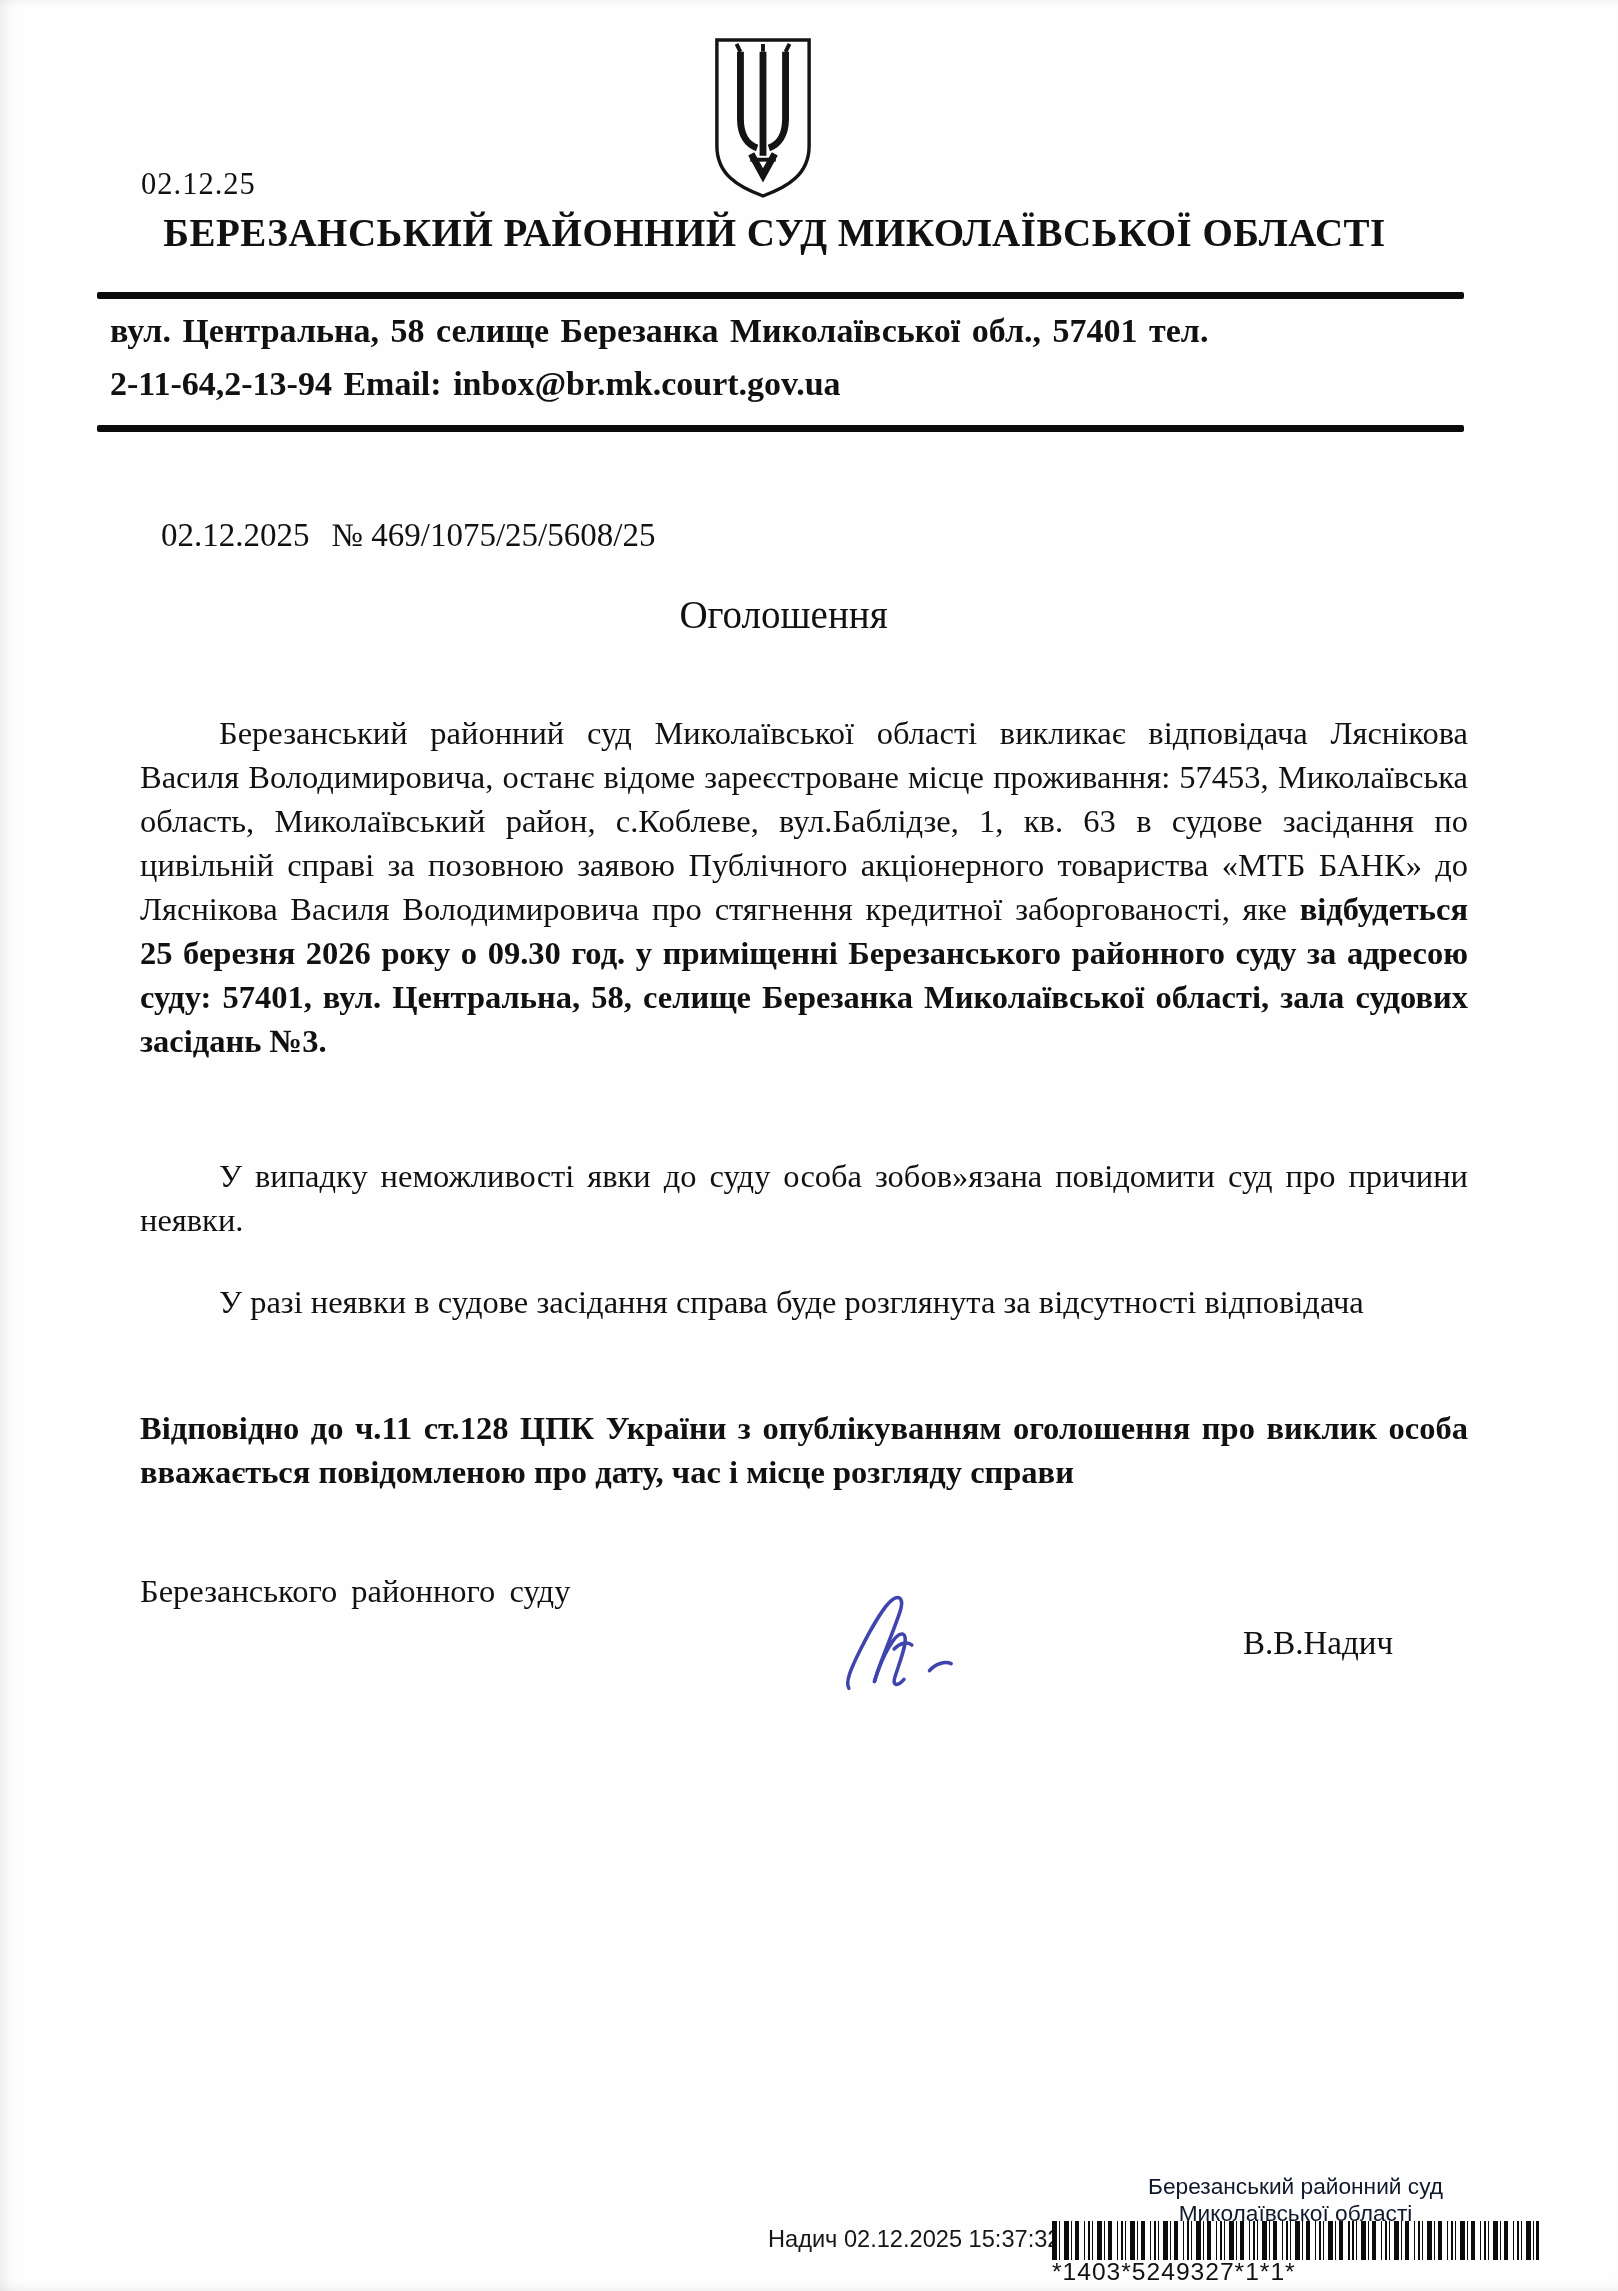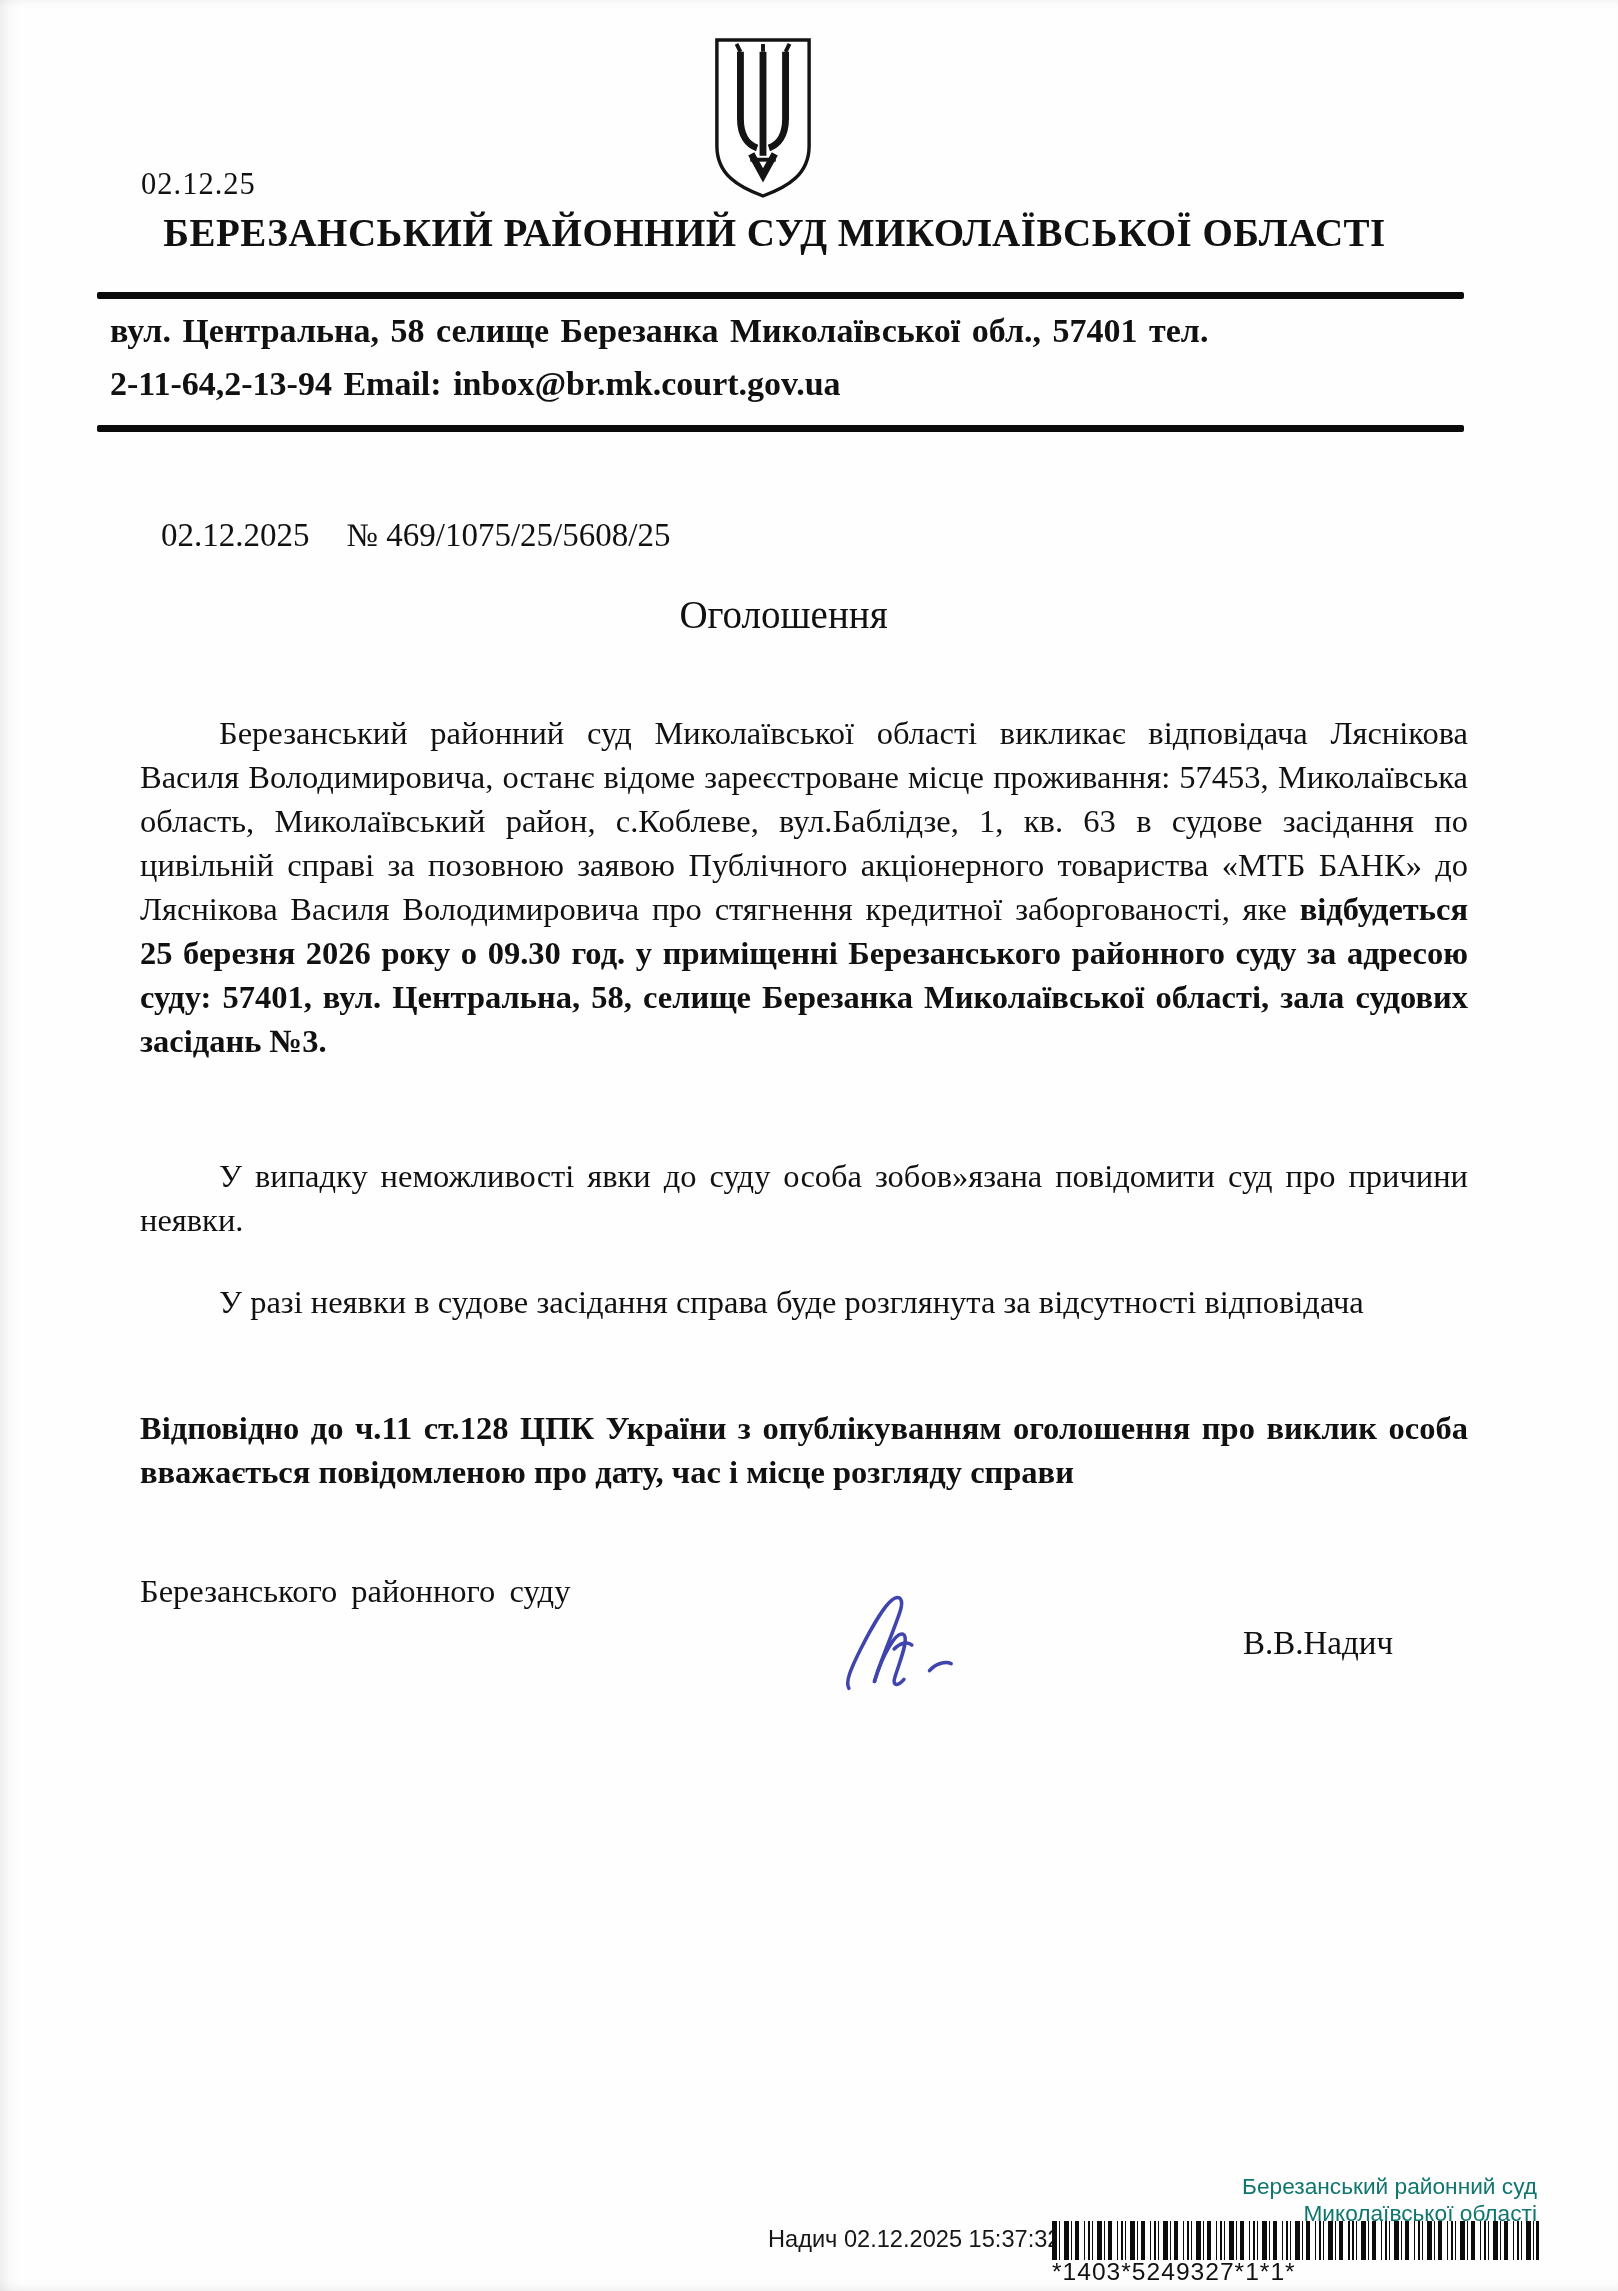--- a/index.html
+++ b/index.html
@@ -29,21 +29,21 @@
   }
   .rule{left:97px;width:1367px;height:6.9px;background:#0b0b0b;border-radius:2px;}
   .rule-top{top:292px;}
   .rule-bottom{top:425px;}
   .address{
     left:110px;top:304px;width:1310px;
     font-weight:bold;font-size:34px;line-height:53px;word-spacing:3px;
   }
   
   .ref-line{left:161px;top:517px;font-size:33px;}
-  .ref-line .num{margin-left:37px;}
+  .ref-line .num{margin-left:22px;}
   
   .doc-title{left:99px;top:592px;width:1369px;text-align:center;font-size:39px;}
   
   .para{
     left:140px;width:1328px;
     font-size:32.5px;line-height:44px;
     text-align:justify;text-indent:79px;
   }
   .p1{top:678px;}
   .p2{top:1121px;}
@@ -51,21 +51,21 @@
   .p4{top:1373px;font-weight:bold;text-indent:0;}
   .bold{font-weight:bold;}
   
   .sig-role{left:140px;top:1564px;font-size:32.5px;line-height:54px;word-spacing:5.9px;}
   .sig-squiggle{left:835px;top:1588px;width:133px;height:116px;}
   .sig-name{left:1243px;top:1625px;font-size:33px;}
   
   .footer-court{
     left:1054px;top:2173px;width:483px;
     font-family:"Liberation Sans","DejaVu Sans",sans-serif;
-    font-size:22.7px;line-height:26.6px;text-align:right;color:#0f766e;
+    font-size:22.7px;line-height:26.6px;text-align:center;color:#0f172a;
   }
   .footer-stamp{
     left:768px;top:2226px;width:278px;text-align:right;
     font-family:"Liberation Sans","DejaVu Sans",sans-serif;
     font-size:23.6px;color:#161616;white-space:nowrap;
   }
   .barcode{
     left:1052px;top:2221px;width:481px;height:39px;
     border-left:3px solid #0c0c0c;border-right:3.9px solid #0c0c0c;
     background:repeating-linear-gradient(90deg,

